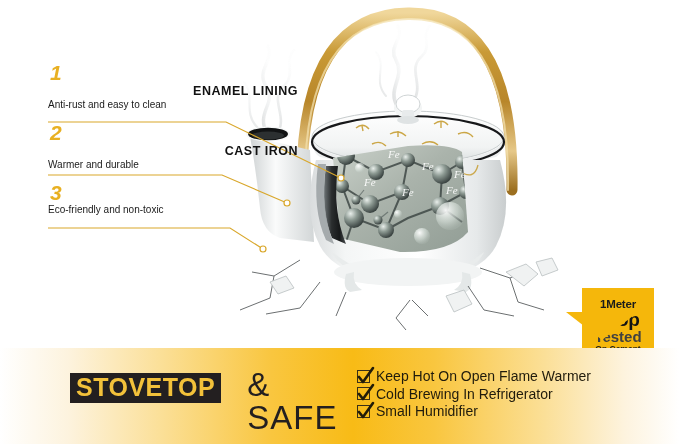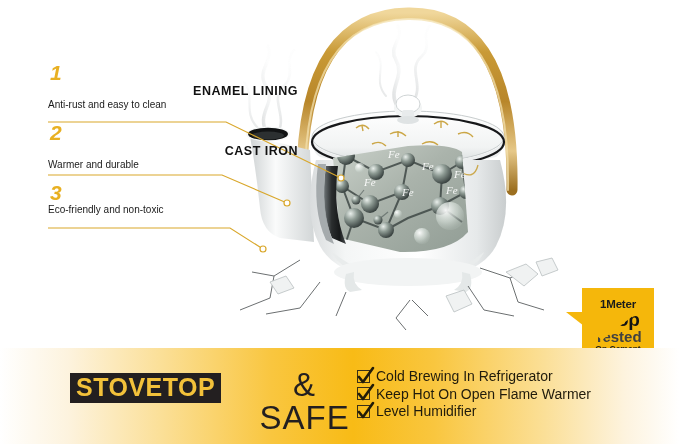--- a/index.html
+++ b/index.html
@@ -58,21 +58,21 @@
   .bd4{font-size:8.5px;font-weight:bold;color:#1b1b1b;line-height:1.05;}
 
   
   #banner{
     position:absolute;left:0;top:348px;width:679px;height:96px;z-index:50;
     background:linear-gradient(to right,
       #ffffff 0%, #fdf3de 10%, #fbdf96 24%, #f9c63f 40%,
       #f8bb16 52%, #f9c63f 64%, #fbdf96 80%, #fdf3de 92%, #ffffff 100%);
   }
   .stovetop-block{position:absolute;left:70px;top:20px;width:292px;}
-  .stove-row{display:flex;align-items:baseline;justify-content:center;text-align:center;}
+  .stove-row{display:flex;align-items:baseline;justify-content:center;}
   .stove-tag{
     background:#231f20;color:#F3C13A;
     font-size:25px;font-weight:bold;letter-spacing:0.5px;
     padding:2px 6px 3px 6px;line-height:1;
   }
   .stove-amp{
     color:#231f20;font-size:33px;font-weight:normal;letter-spacing:1px;
     margin-left:26px;line-height:1;
   }
   .stove-sub{
@@ -339,33 +339,33 @@
     </div>
   </div>
 
   <div class="checks">
     <div class="check-row">
       <span class="cbox">
         <svg width="18" height="20" viewBox="0 0 18 20">
             <path d="M2 11 L6 16 L16 2" stroke="#221c08" stroke-width="2.6" fill="none" stroke-linecap="round" stroke-linejoin="round"></path>
           </svg>
       </span>
-      <span class="check-label">Cold Brewing In Refrigerator</span>
+      <span class="check-label">Keep Hot On Open Flame Warmer</span>
     </div>
     <div class="check-row">
       <span class="cbox">
         <svg width="18" height="20" viewBox="0 0 18 20">
             <path d="M2 11 L6 16 L16 2" stroke="#221c08" stroke-width="2.6" fill="none" stroke-linecap="round" stroke-linejoin="round"></path>
           </svg>
       </span>
-      <span class="check-label">Keep Hot On Open Flame Warmer</span>
+      <span class="check-label">Cold Brewing In Refrigerator</span>
     </div>
     <div class="check-row">
       <span class="cbox">
         <svg width="18" height="20" viewBox="0 0 18 20">
             <path d="M2 11 L6 16 L16 2" stroke="#221c08" stroke-width="2.6" fill="none" stroke-linecap="round" stroke-linejoin="round"></path>
           </svg>
       </span>
-      <span class="check-label">Level Humidifier</span>
+      <span class="check-label">Small Humidifier</span>
     </div>
   </div>
 
 </div>
 
 </body></html>

